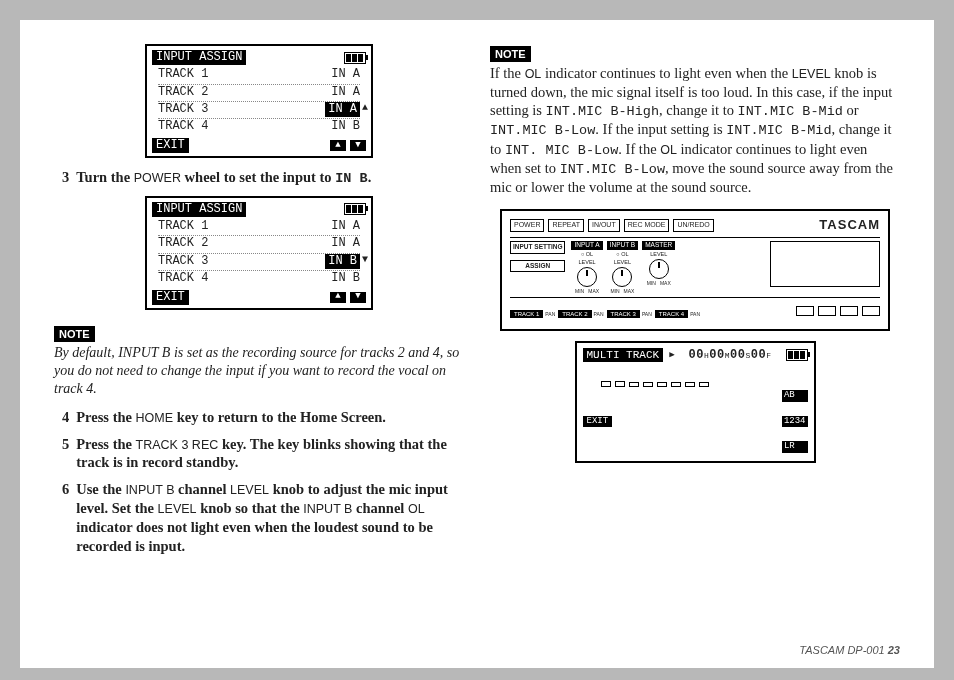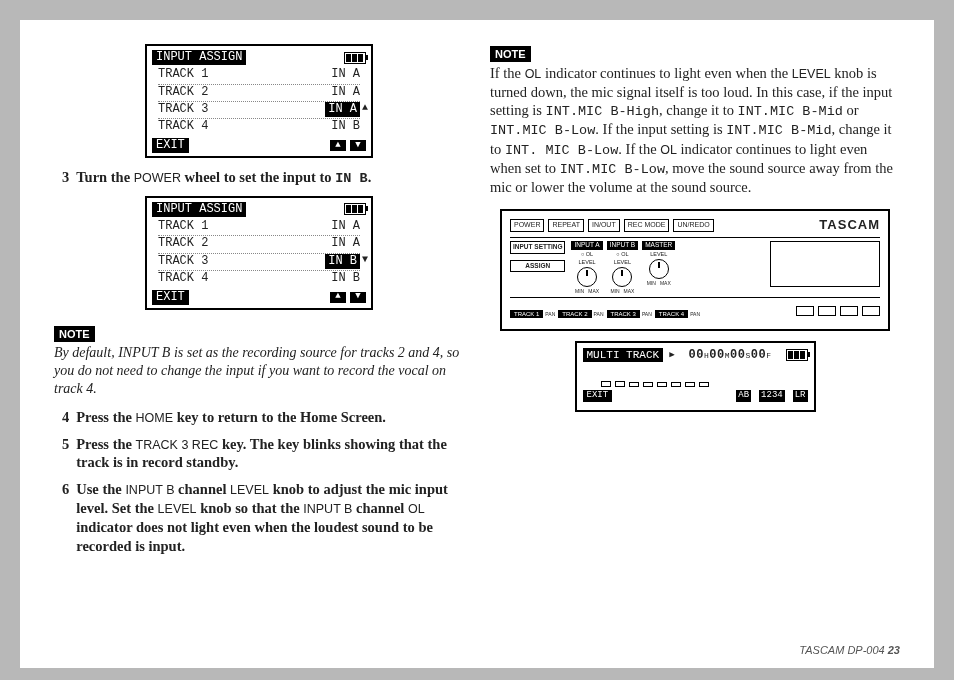--- a/index.html
+++ b/index.html
@@ -112,21 +112,21 @@
   .endled span{width:16px;height:8px;border:1px solid #000;}
 
   .bold-line{font-weight:bold;font-size:14.5px;margin:6px 0 8px 0;line-height:1.3;}
 
   .meter-lcd{border:2px solid #000;width:225px;margin:0 auto;padding:5px 6px 8px 6px;font-family:"Courier New",monospace;font-size:11px;}
   .meter-top{display:flex;align-items:center;}
   .counter{flex:1;text-align:center;font-size:12px;letter-spacing:0.5px;}
   .meter-bars{height:20px;display:flex;align-items:flex-end;gap:4px;margin:4px 18px 3px 18px;}
   .meter-bars span{width:8px;border:1px solid #000;}
   .meter-foot{display:flex;align-items:center;gap:4px;}
-  .meter-foot .seq{display:flex;gap:8px;margin-left:auto;}
+  .meter-foot .seq{display:flex;gap:14px;margin-left:auto;flex-direction:column;}
   .seg{background:#000;color:#fff;padding:0 2px;font-size:9px;}
 
   .footer{position:absolute;bottom:12px;right:34px;font-style:italic;font-family:Arial,sans-serif;font-size:11px;color:#555;}
   .footer b{font-style:italic;font-weight:bold;}
 </style>
 </head>
 <body>
 <div class="page-outer">
 <div class="page">
 
@@ -359,17 +359,17 @@
           <span class="seg">AB</span>
           <span class="seg">1234</span>
           <span class="seg">LR</span>
         </span>
       </div>
     </div>
   </div>
 </div>
 
 <div class="footer">
-  <span>TASCAM  DP-004</span>&nbsp;<b>23</b>
+  <span>TASCAM  DP-001</span>&nbsp;<b>23</b>
 </div>
 
 </div>
 </div>
 
 </body></html>

